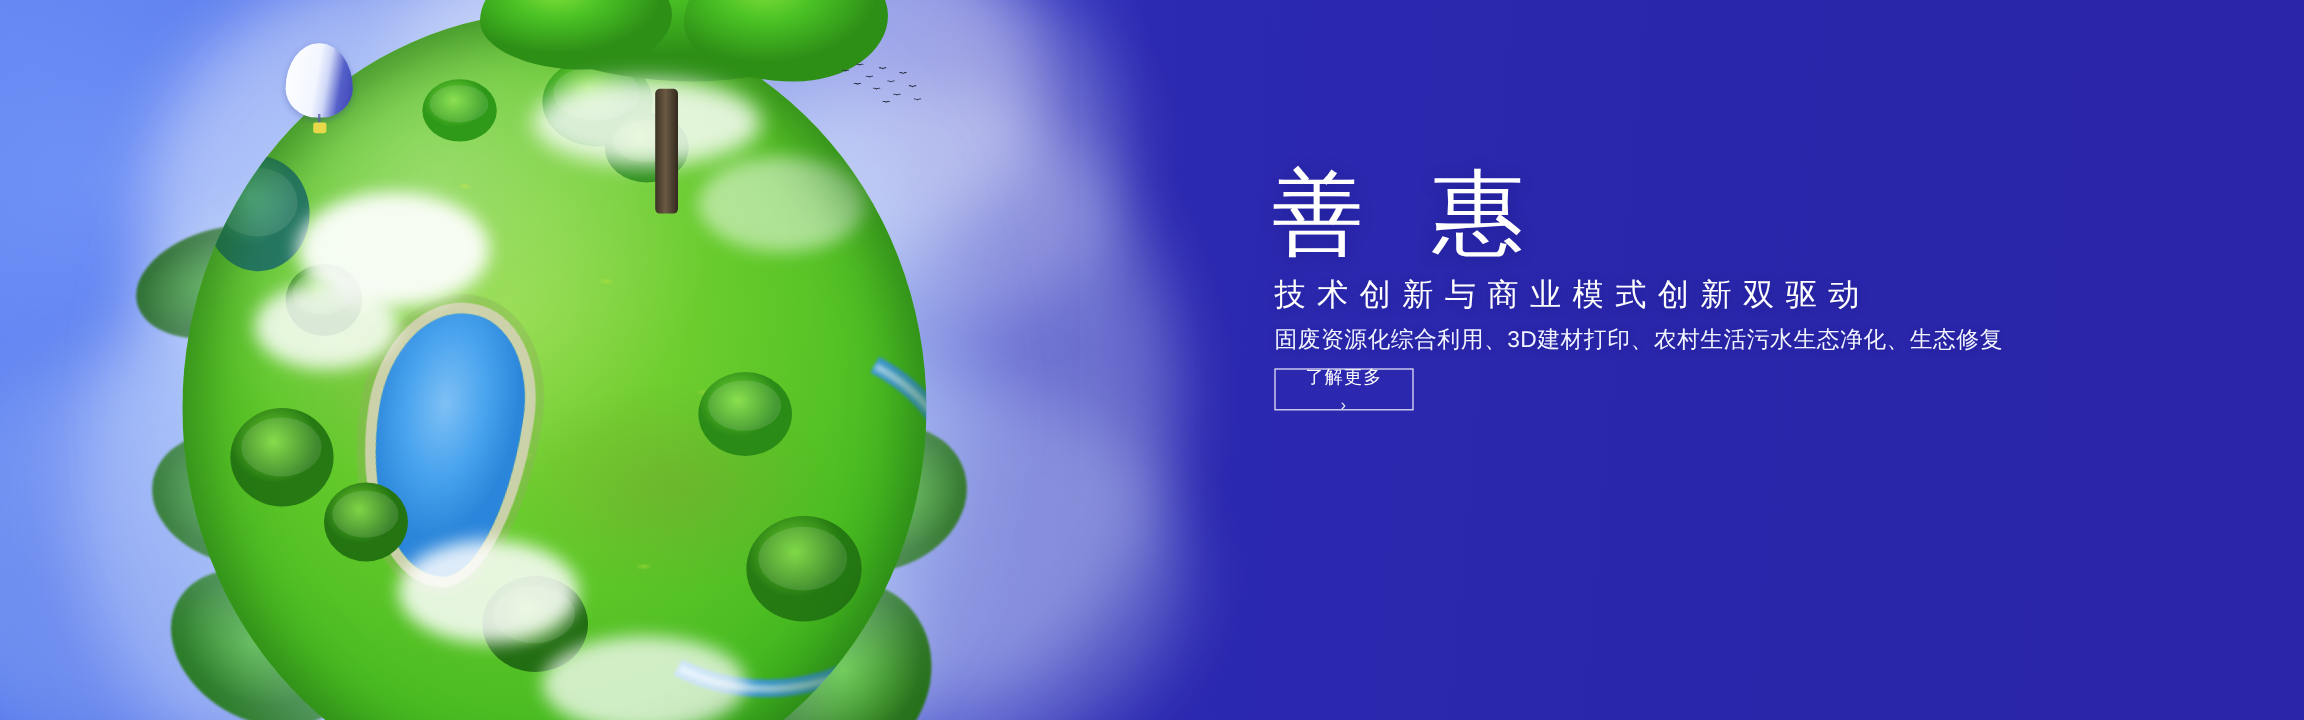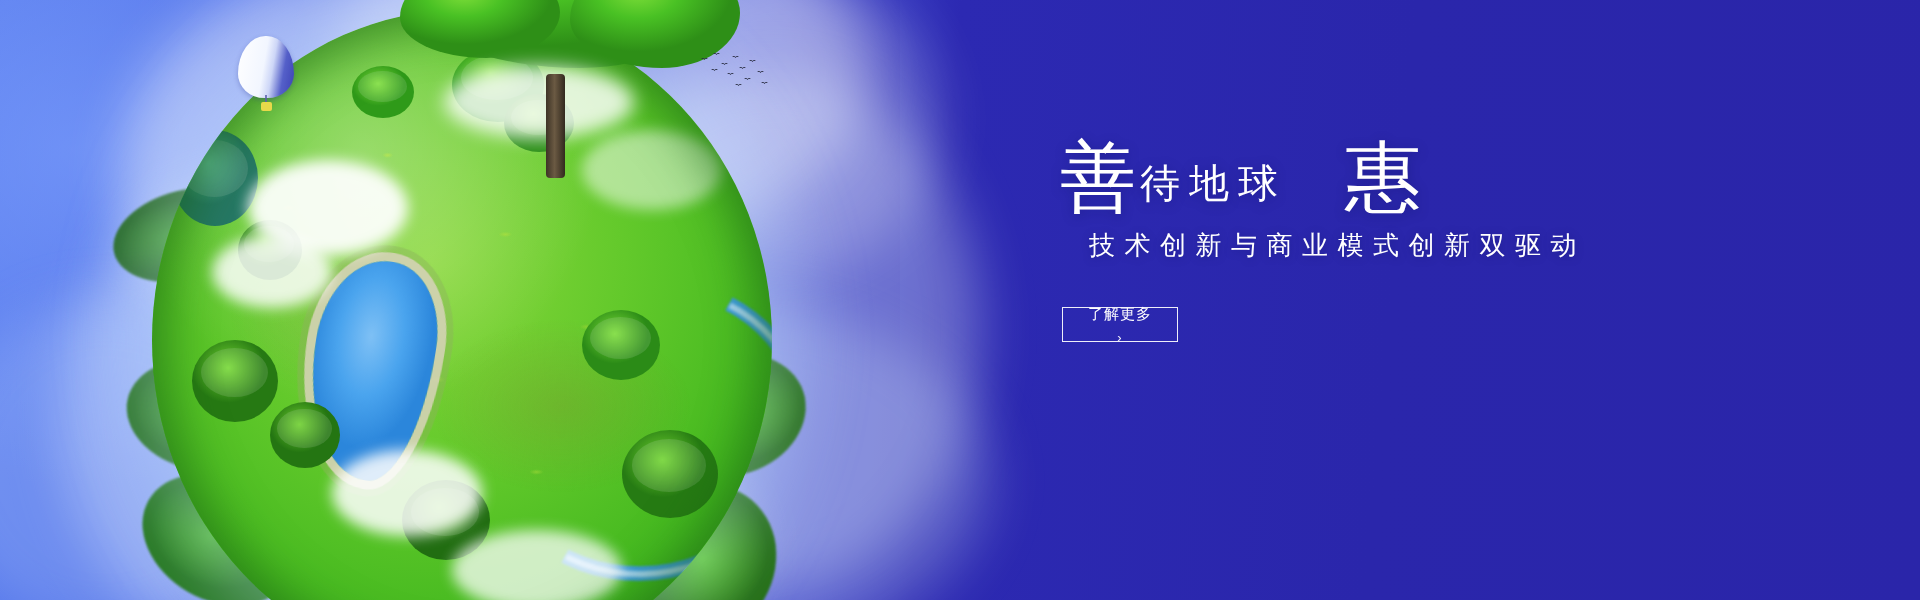--- a/index.html
+++ b/index.html
@@ -188,21 +188,20 @@
     letter-spacing:9px;
     padding-bottom:9px; margin-left:4px;
   }
   .hl-gap{ width:58px; }
 
   .subtitle{
     position:absolute; left:2px; top:228px;
     font-size:26px; letter-spacing:9.5px; font-weight:400;
     color:#ffffff; white-space:nowrap;
     text-shadow:0 1px 8px rgba(12,18,90,.35);
-    margin-left:27px;
   }
   .desc{
     position:absolute; left:2px; top:270px;
     font-size:19px; letter-spacing:.4px; font-weight:400;
     color:#f2f4ff; white-space:nowrap;
     text-shadow:0 1px 6px rgba(12,18,90,.3);
   }
   .cta{
     position:absolute; left:2px; top:307px;
     width:116px; height:35px;
@@ -301,26 +300,26 @@
     <div class="bird" style="left:58px; top:19px;"></div>
     <div class="bird" style="left:12px; top:17px;"></div>
     <div class="bird" style="left:62px; top:30px;"></div>
     <div class="bird" style="left:36px; top:32px;"></div>
   </div>
 
   <div class="content">
 
     <div class="headline">
       <span class="hl-big">善</span>
-      <span class="hl-small">待地球</span>
       <span class="hl-gap"></span>
       <span class="hl-big">惠</span>
     </div>
 
     <div class="subtitle">技术创新与商业模式创新双驱动</div>
+    <div class="desc">固废资源化综合利用、3D建材打印、农村生活污水生态净化、生态修复</div>
 
     <button class="cta">
       <span>了解更多</span>
       <span class="chev">›</span>
     </button>
 
   </div>
 </div>
 
 </body></html>

